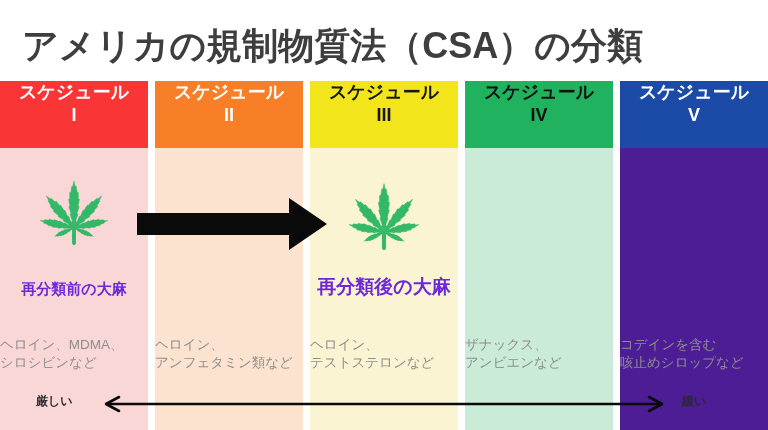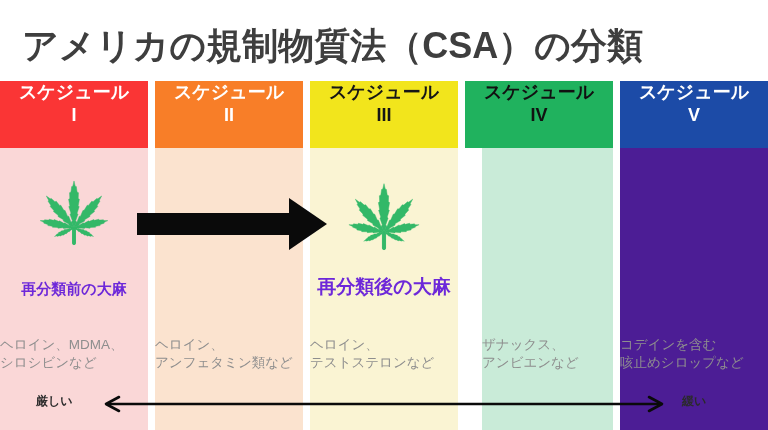--- a/index.html
+++ b/index.html
@@ -25,21 +25,21 @@
   }
   .col-body{flex:1 1 auto;position:relative;}
   .c1 .col-header{background:#fa3535;color:#ffffff;}
   .c2 .col-header{background:#f87e28;color:#ffffff;}
   .c3 .col-header{background:#f2e51c;color:#161616;}
   .c4 .col-header{background:#20b25e;color:#111111;}
   .c5 .col-header{background:#1c4ba7;color:#ffffff;}
   .c1 .col-body{background:#fad7d7;}
   .c2 .col-body{background:#fbe3cf;}
   .c3 .col-body{background:#faf4d3;}
-  .c4 .col-body{background:#c9ebd8;margin-left:17px;}
+  .c4 .col-body{background:#c9ebd8;}
   .c5 .col-body{background:#4c1d95;}
   .leaf-svg{position:absolute;left:50%;transform:translateX(-50%);}
   .c1 .leaf-svg{top:18px;width:94px;height:103px;}
   .c3 .leaf-svg{top:20px;width:97px;height:107px;}
   .leaf-caption{
     position:absolute;left:0;right:0;text-align:center;
     font-weight:bold;color:#6d28d9;
   }
   .c1 .leaf-caption{top:132px;font-size:15px;}
   .c3 .leaf-caption{top:126px;font-size:19px;}

